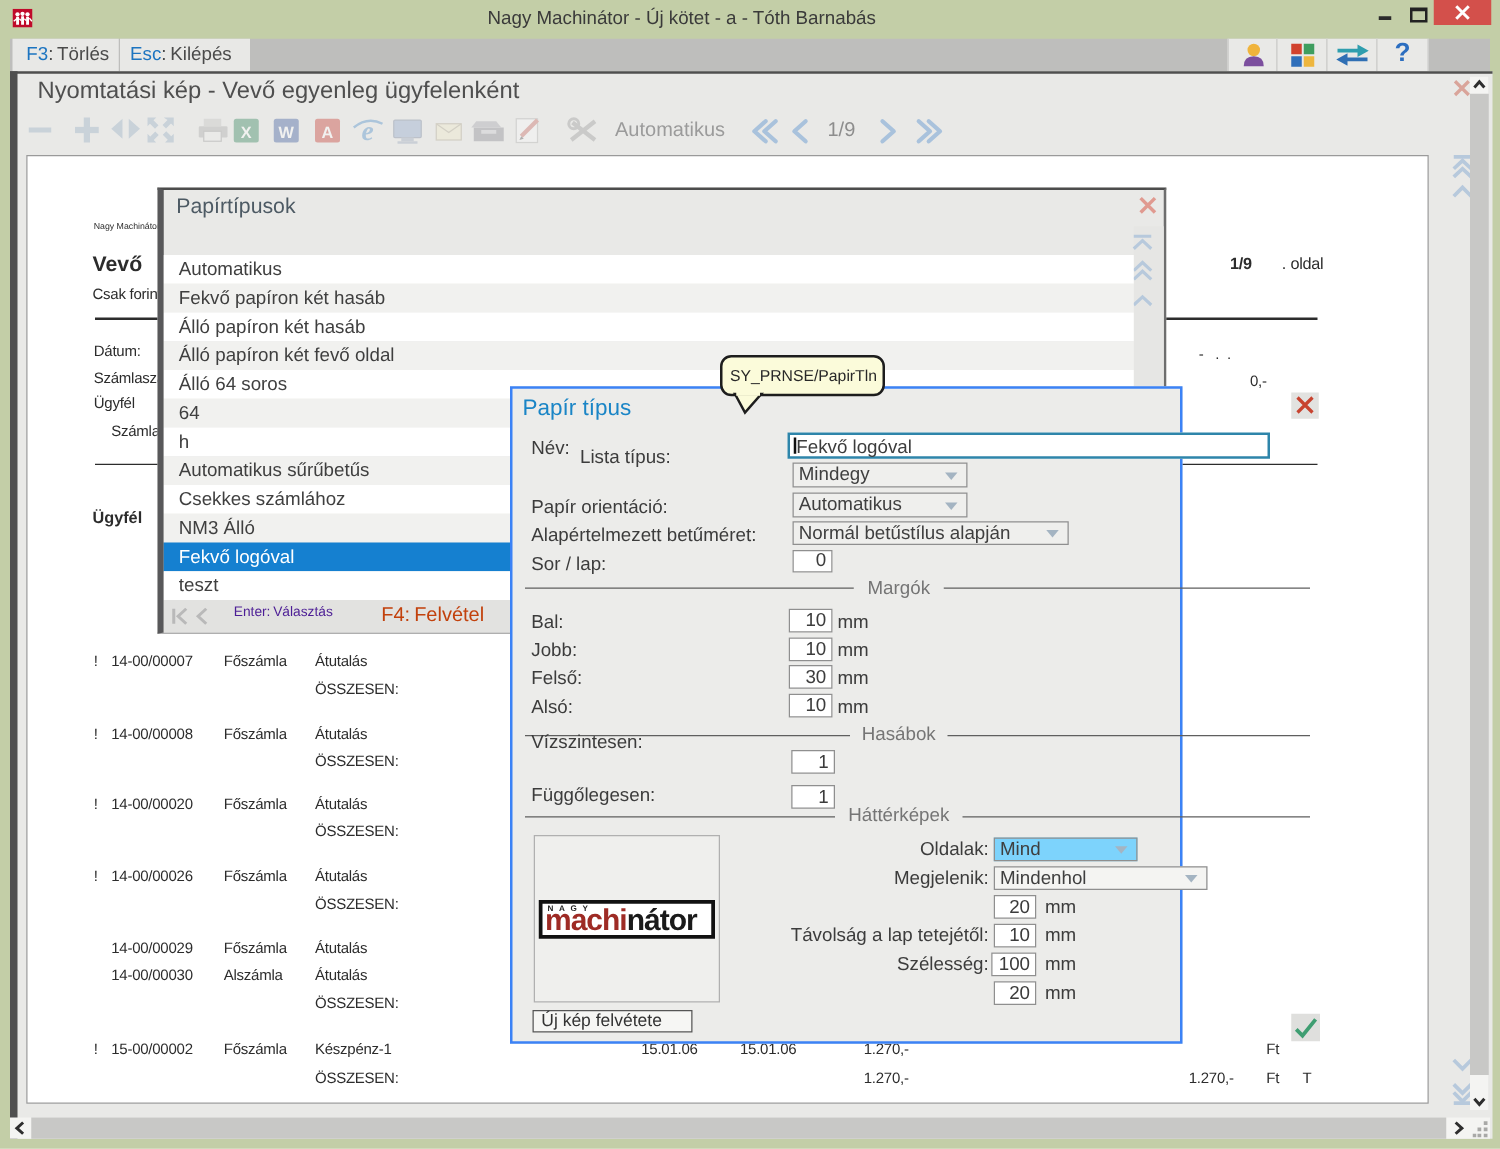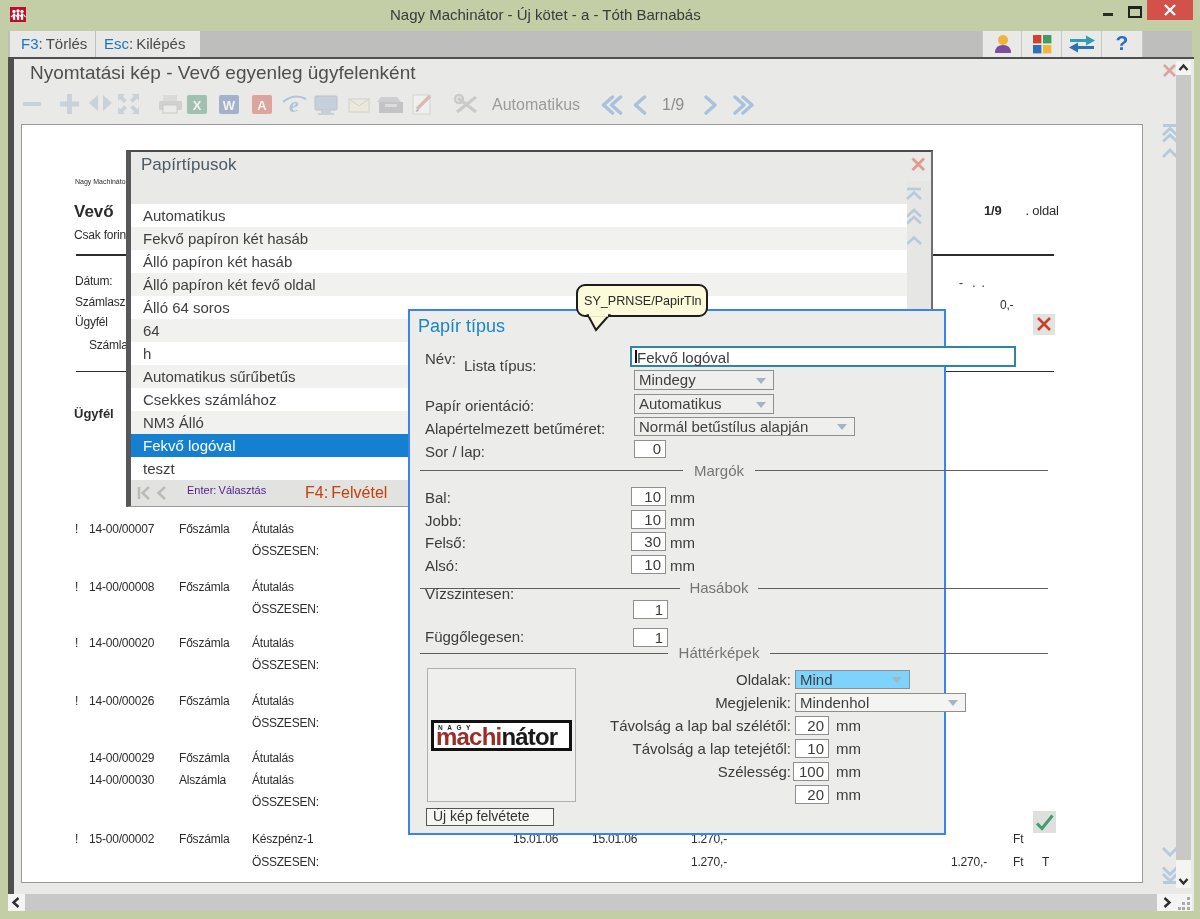--- a/index.html
+++ b/index.html
@@ -354,21 +354,20 @@
  <div class="ab" style="left:17px;top:357px;width:149px;height:134px;background:#efefed;border:1px solid #b0b0b0;box-sizing:border-box;">
   <div class="ab" style="left:3px;top:51px;width:141px;height:31px;background:#fff;border:3px solid #111;box-sizing:border-box;overflow:hidden;">
    <div class="ab tt" style="left:4px;top:1px;font-size:6.5px;font-weight:bold;letter-spacing:4.5px;color:#222;">NAGY</div>
    <div class="ab tt" style="left:2px;top:0px;font-size:24px;font-weight:bold;letter-spacing:-0.8px;"><span style="color:#9e2b25;">machi</span><span style="color:#1a1a1a;">nátor</span></div>
   </div>
  </div>
  <div class="rlbl" style="left:81px;top:360px;">Oldalak:</div>
  <div class="drop" style="left:385px;top:359px;width:115px;height:19px;line-height:17px;background:#7dd3fc;">Mind<i class="arr" style="top:6px;"></i></div>
  <div class="rlbl" style="left:81px;top:383px;">Megjelenik:</div>
  <div class="drop" style="left:385px;top:382px;width:171px;height:19px;line-height:17px;background:#f4f4f2;">Mindenhol<i class="arr" style="top:6px;"></i></div>
- <div class="rlbl" style="left:81px;top:406px;">Távolság a lap bal szélétől:</div>
  <div class="nbox" style="left:385px;top:405px;width:34px;height:19px;line-height:17px;">20</div>
  <div class="mm" style="left:426px;top:406px;">mm</div>
  <div class="rlbl" style="left:81px;top:429px;">Távolság a lap tetejétől:</div>
  <div class="nbox" style="left:385px;top:428px;width:34px;height:19px;line-height:17px;">10</div>
  <div class="mm" style="left:426px;top:429px;">mm</div>
  <div class="rlbl" style="left:81px;top:452px;">Szélesség:</div>
  <div class="nbox" style="left:383px;top:451px;width:36px;height:19px;line-height:17px;">100</div>
  <div class="mm" style="left:426px;top:452px;">mm</div>
  <div class="nbox" style="left:385px;top:474px;width:34px;height:19px;line-height:17px;">20</div>
  <div class="mm" style="left:426px;top:475px;">mm</div>

